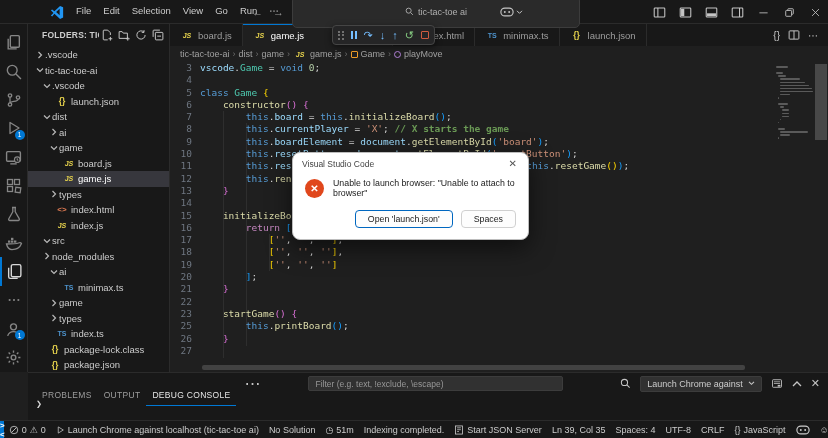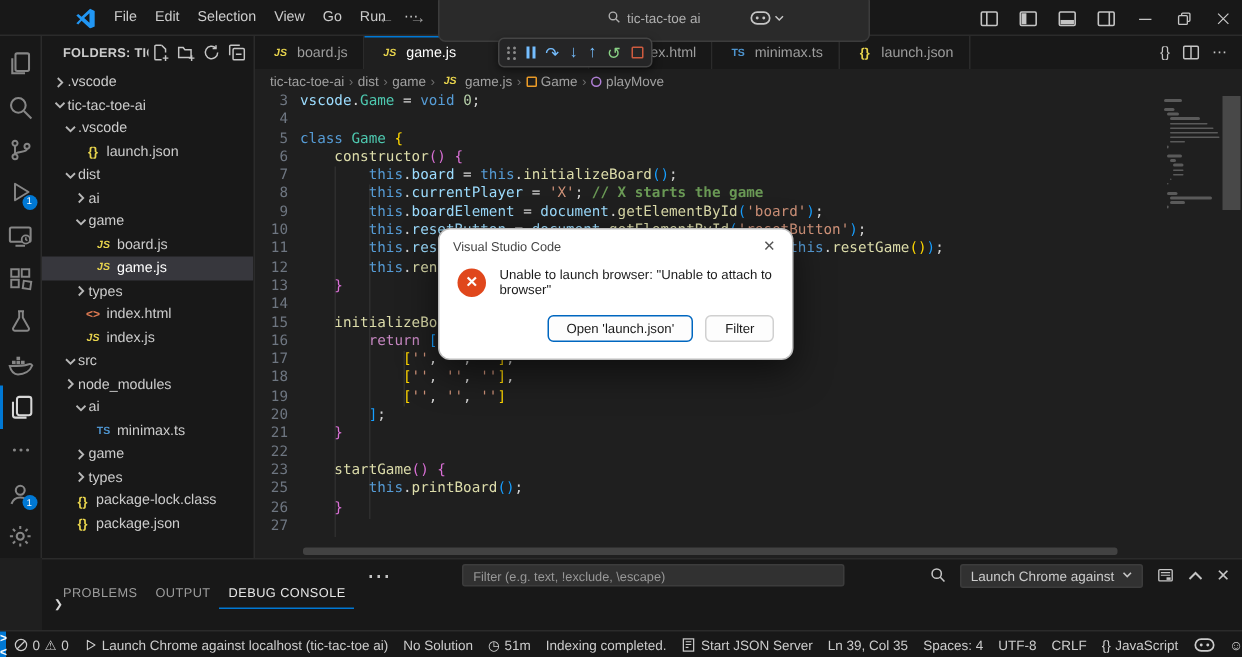--- a/index.html
+++ b/index.html
@@ -463,20 +463,27 @@
             </span>
             <span>game</span>
           </div>
           <div class="tree-row" style="padding-left: 20px;">
             <span class="chev">
               <svg class="ic" width="8" height="8" viewBox="0 0 8 8">
                 <path d="M2.5 1l3 3-3 3" fill="none" stroke="currentColor" stroke-width="1.2"></path>
               </svg>
             </span>
             <span>types</span>
+          </div>
+          <div class="tree-row" style="padding-left: 20px;">
+            <span class="no-chev"></span>
+            <span class="f-icon">
+              <span class="badge-ts">TS</span>
+            </span>
+            <span>index.ts</span>
           </div>
           <div class="tree-row" style="padding-left: 13px;">
             <span class="no-chev"></span>
             <span class="f-icon">
               <span class="badge-json">{}</span>
             </span>
             <span>package-lock.class</span>
           </div>
           <div class="tree-row" style="padding-left: 13px;">
             <span class="no-chev"></span>
@@ -759,17 +766,17 @@
     <div class="dlg-title">
       <span>Visual Studio Code</span>
       <span class="dlg-close">✕</span>
     </div>
     <div class="dlg-body">
       <div class="err-circle">✕</div>
       <span class="dlg-msg">Unable to launch browser: "Unable to attach to browser"</span>
     </div>
     <div class="dlg-buttons">
       <button class="dlg-btn primary">Open 'launch.json'</button>
-      <button class="dlg-btn">Filter</button>
+      <button class="dlg-btn">Spaces</button>
     </div>
   </div>
 
 </div>
 
 </body></html>

